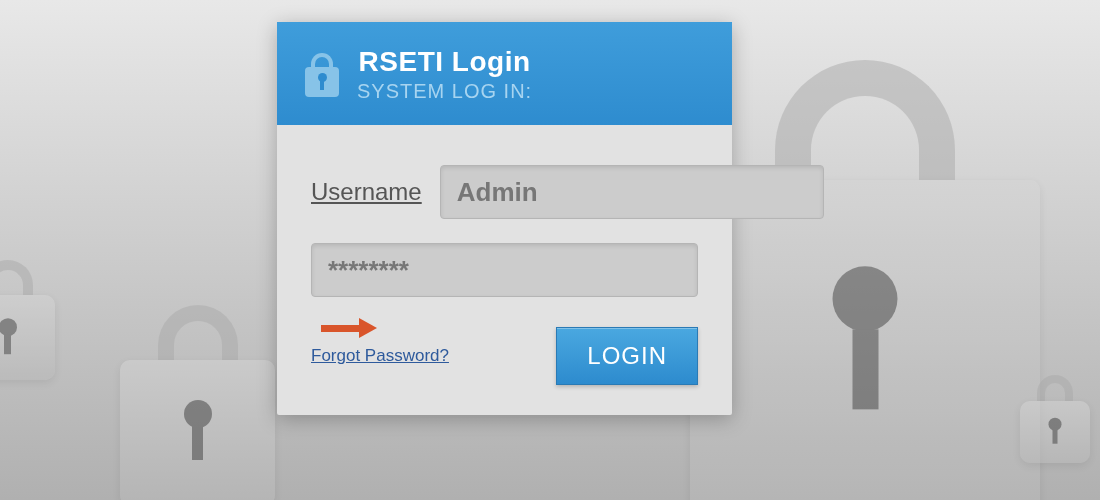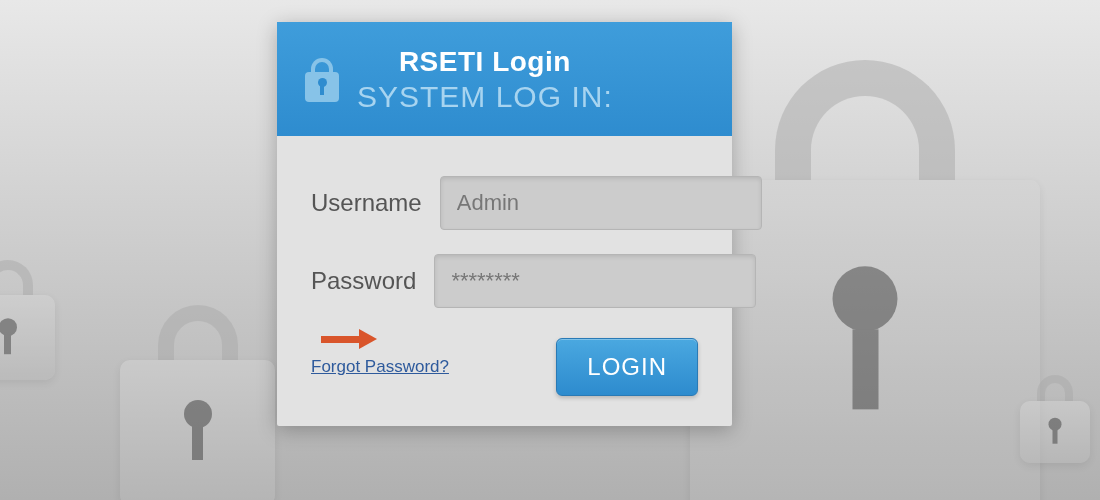--- a/index.html
+++ b/index.html
@@ -108,51 +108,53 @@
     }
     .header-title {
       color: #fff;
       font-weight: bold;
       font-size: 28px;
       letter-spacing: 0.5px;
       text-align: center;
     }
     .header-subtitle {
       color: #a7d4f0;
-      font-size: 30px;
+      font-size: 20px;
       font-weight: 300;
       letter-spacing: 1px;
       margin-top: 2px;
     }
     
     .card-body {
       padding: 40px 34px 30px 34px;
     }
     .form-row {
       display: flex;
       align-items: center;
       margin-bottom: 24px;
       gap: 18px;
     }
     .form-label {
       color: #555;
       font-size: 24px;
       width: 145px;
       font-weight: 400;
+      text-decoration: underline;
     }
     .form-input {
       flex: 1;
       height: 54px;
       background: #ccc;
       border: 1px solid #b5b5b5;
       border-radius: 4px;
       padding: 0 16px;
-      font-size: 22px;
+      font-size: 26px;
       color: #777;
       box-shadow: inset 0 2px 4px rgba(0,0,0,0.1);
+      font-weight: bold;
     }
     
     .card-footer {
       display: flex;
       align-items: center;
       justify-content: space-between;
       margin-top: 30px;
     }
     .forgot-wrap {
       position: relative;
@@ -165,21 +167,21 @@
     .forgot-link {
       color: #2e5a9c;
       font-size: 17px;
       text-decoration: underline;
       cursor: pointer;
     }
     .login-btn {
       background: linear-gradient(180deg, #4aa8e0 0%, #2d8bce 100%);
       color: #fff;
       border: 1px solid #2a7ab5;
-      border-radius: 6px;
+      border-radius: 0;
       padding: 14px 30px;
       font-size: 24px;
       letter-spacing: 1px;
       cursor: pointer;
       box-shadow: 0 2px 4px rgba(0,0,0,0.2), inset 0 1px 0 rgba(255,255,255,0.3);
     }
   </style>
 </head>
 <body>
 
@@ -245,21 +247,20 @@
       <div class="header-subtitle">SYSTEM LOG IN:</div>
     </div>
   </div>
 
   <div class="card-body">
     <div class="form-row">
       <label class="form-label">Username</label>
       <input type="text" class="form-input" value="Admin" style="">
     </div>
     <div class="form-row">
-      <label class="form-label">Password</label>
       <input type="text" class="form-input" value="********" style="">
     </div>
 
     <div class="card-footer">
       <div class="forgot-wrap">
         <svg class="arrow" width="56" height="20">
           <rect x="0" y="7" width="38" height="7" fill="#d9552b"></rect>
           <polygon points="38,0 56,10 38,20" fill="#d9552b"></polygon>
         </svg>
         <a class="forgot-link">Forgot Password?</a>

